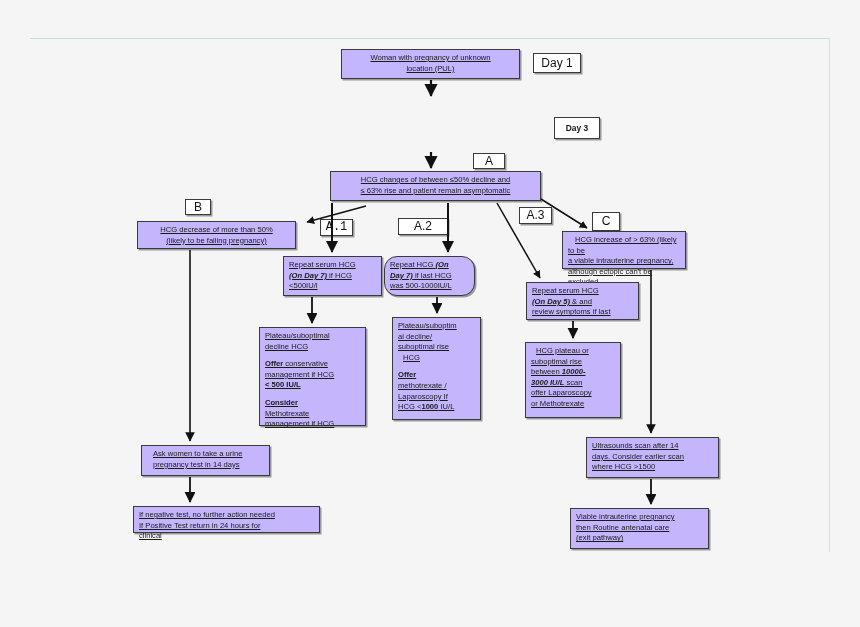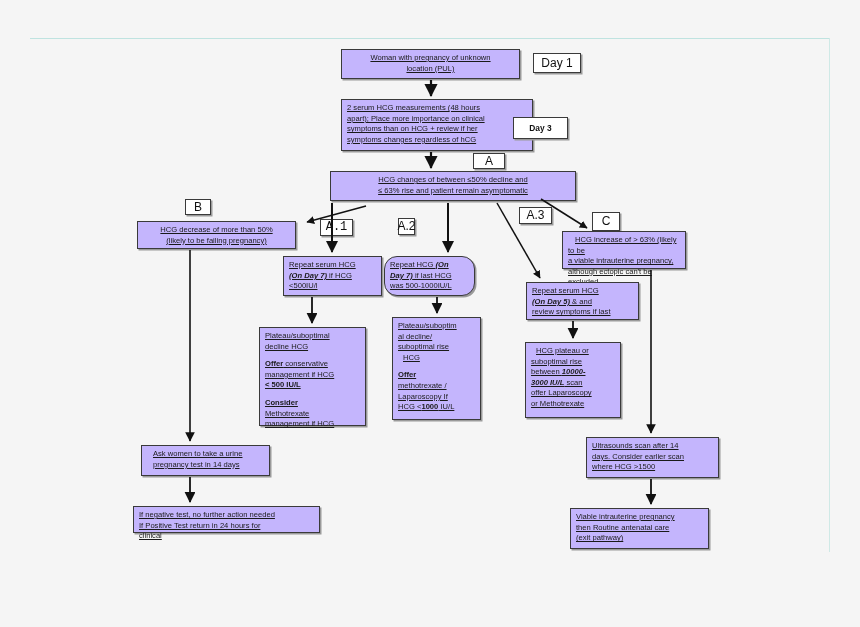--- a/index.html
+++ b/index.html
@@ -62,53 +62,47 @@
 
   <div class="box center" style="left:341px;top:49px;width:179px;height:30px;">
     <div>Woman with pregnancy of unknown</div>
     <div>location (PUL)</div>
   </div>
 
   <div class="label-box" style="left:533px;top:53px;width:48px;height:20px;">
     <span>Day 1</span>
   </div>
 
-  <div class="box" style="left:341px;top:99px;width:192px;height:52px;">
-    <div>2 serum   HCG measurements (48 hours</div>
-    <div>apart); Place more importance on clinical</div>
-    <div>symptoms than on   HCG + review if her</div>
-    <div>symptoms changes regardless of hCG</div>
-  </div>
-
-  <div class="label-box bold" style="left:513px;top:117px;width:55px;height:22px;">
+
+  <div class="label-box bold" style="left:554px;top:117px;width:46px;height:22px;">
     <span>Day 3</span>
   </div>
 
   <div class="label-box" style="left:473px;top:153px;width:32px;height:16px;">
     <span>A</span>
   </div>
 
-  <div class="box center" style="left:330px;top:171px;width:246px;height:30px;">
+  <div class="box center" style="left:330px;top:171px;width:211px;height:30px;">
     <div>HCG changes of between ≤50% decline and</div>
     <div>≤ 63% rise and patient remain asymptomatic</div>
   </div>
 
   <div class="label-box" style="left:185px;top:199px;width:26px;height:16px;">
     <span>B</span>
   </div>
 
   <div class="box center" style="left:137px;top:221px;width:159px;height:28px;">
     <div>HCG decrease of more than 50%</div>
     <div>(likely to be failing pregnancy)</div>
   </div>
 
   <div class="label-box" style="left:320px;top:219px;width:33px;height:17px;font-family:Liberation Mono, monospace;">
     <span>A.1</span>
   </div>
-  <div class="label-box" style="left:398px;top:218px;width:17px;height:17px;">
+  <div class="label-box" style="left:398px;top:218px;width:50px;height:17px;">
     <span>A.2</span>
   </div>
   <div class="label-box" style="left:511px;top:207px;width:33px;height:17px;margin-left:8px;">
     <span>A.3</span>
   </div>
   <div class="label-box" style="left:592px;top:212px;width:28px;height:19px;">
     <span>C</span>
   </div>
 
   <div class="box" style="left:283px;top:256px;width:99px;height:40px;">

